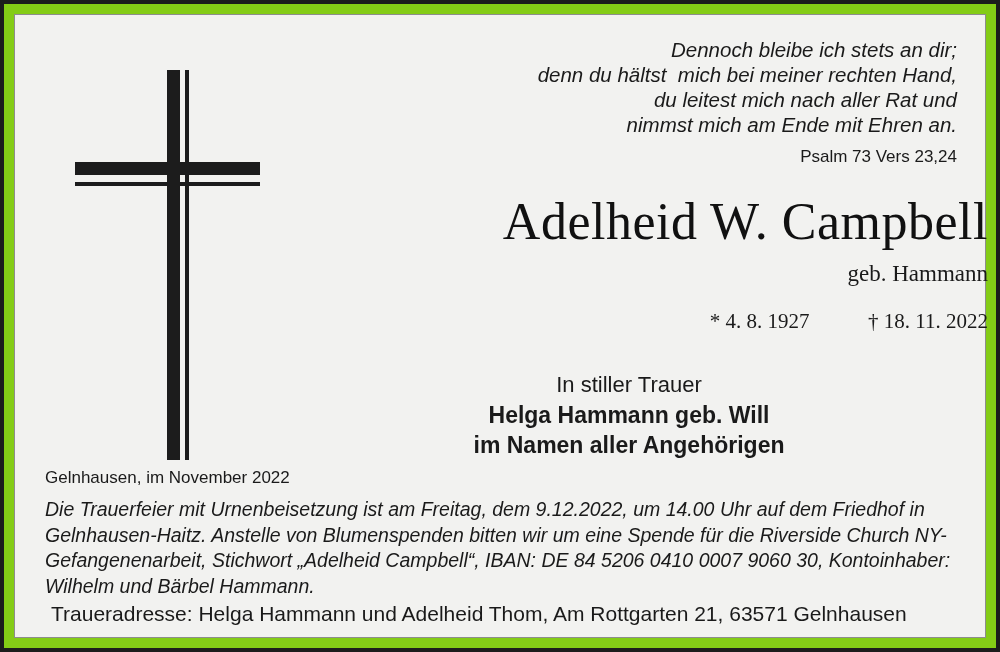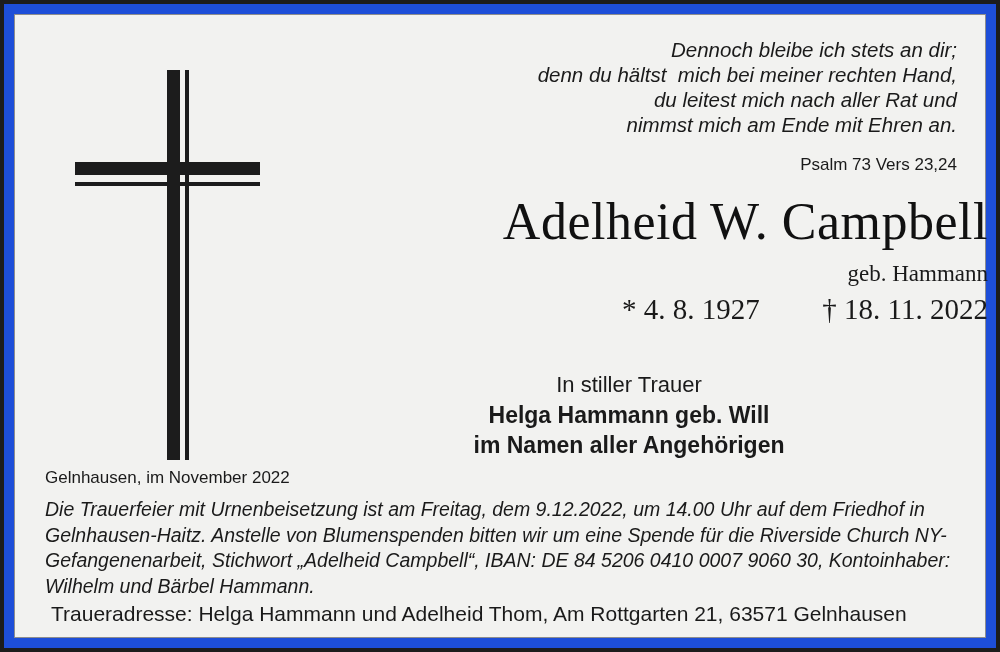--- a/index.html
+++ b/index.html
@@ -12,21 +12,21 @@
     background: #ffffff;
     font-family: "Liberation Sans", sans-serif;
     color: #1a1a1a;
     overflow: hidden;
   }
   .obituary {
     position: relative;
     box-sizing: border-box;
     width: 1000px;
     height: 652px;
-    background: #1d4ed8;
+    background: #84cc16;
     border: 4px solid #1c1c1c;
     padding: 10px;
   }
   .inner-frame {
     position: relative;
     box-sizing: border-box;
     width: 100%;
     height: 100%;
     border: 1px solid #8d8d8d;
     background: #f2f2f0;
@@ -84,21 +84,21 @@
     font-size: 20.5px;
     line-height: 25px;
     color: #1a1a1a;
   }
   .verse .line {
     display: block;
     white-space: pre;
   }
   .verse-source {
     display: block;
-    margin-top: 15px;
+    margin-top: 7px;
     font-style: normal;
     font-size: 17px;
     color: #1a1a1a;
   }
 
   
   .name-block {
     position: absolute;
     left: 255px;
     top: 178px;
@@ -113,23 +113,23 @@
     color: #111;
   }
   .maiden-name {
     margin-top: 8px;
     font-family: "Liberation Serif", serif;
     font-size: 23px;
     line-height: 30px;
     color: #1a1a1a;
   }
   .dates {
-    margin-top: 4px;
+    margin-top: 16px;
     font-family: "Liberation Serif", serif;
-    font-size: 29px;
+    font-size: 21px;
     line-height: 32px;
     color: #1a1a1a;
   }
   .dates .date-sep {
     display: inline-block;
     width: 48px;
   }
 
   
   .mourners {

